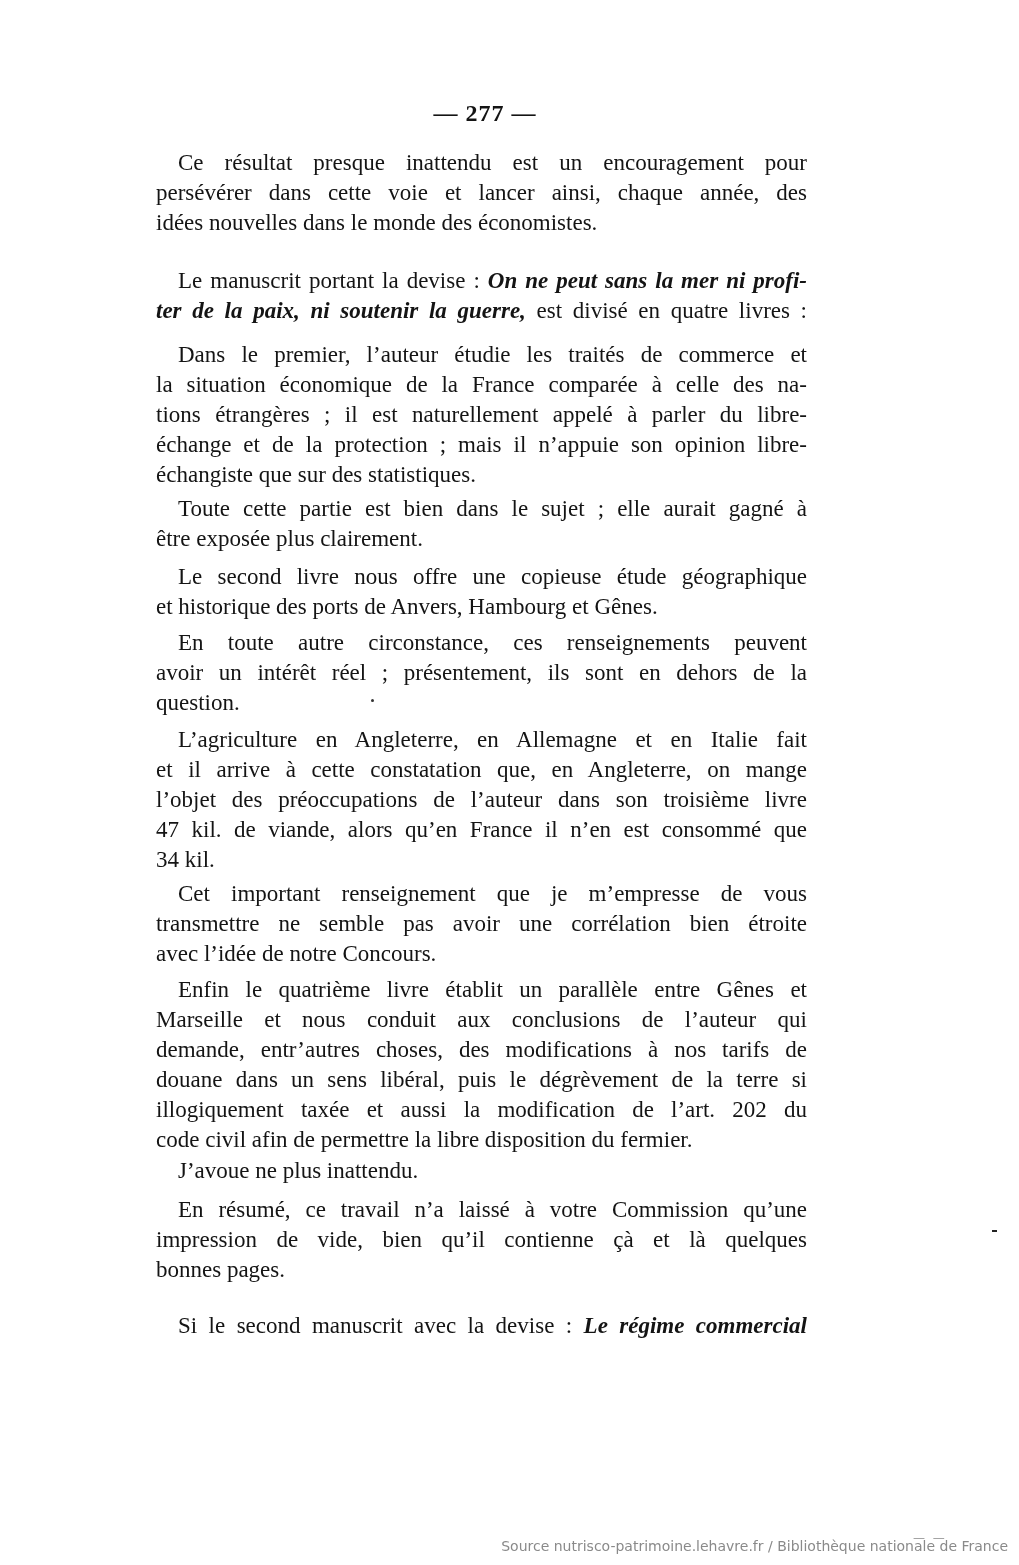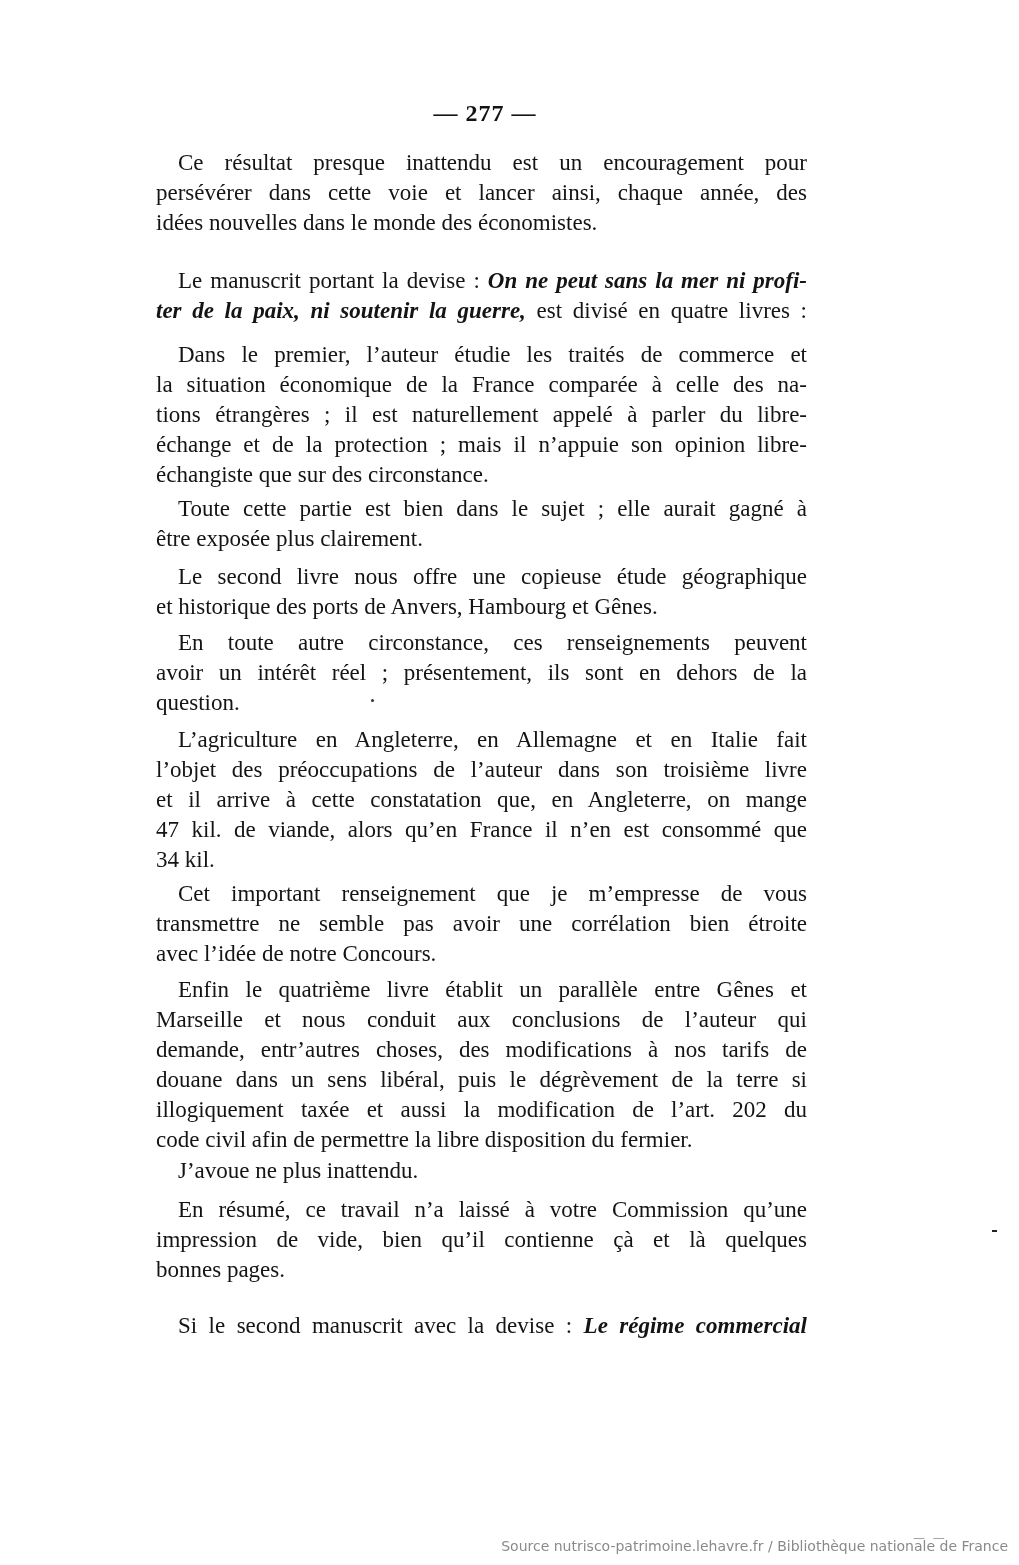--- a/index.html
+++ b/index.html
@@ -102,21 +102,21 @@
   <span class="line">
     <span class="i">ter de la paix, ni soutenir la guerre,</span><span> est divisé en quatre livres :</span>
   </span>
 </div>
 
 <div class="text-block" style="top:340px;">
   <span class="line indent">Dans le premier, l’auteur étudie les traités de commerce et</span>
   <span class="line">la situation économique de la France comparée à celle des na-</span>
   <span class="line">tions étrangères ; il est naturellement appelé à parler du libre-</span>
   <span class="line">échange et de la protection ; mais il n’appuie son opinion libre-</span>
-  <span class="line last">échangiste que sur des circonstance.</span>
+  <span class="line last">échangiste que sur des statistiques.</span>
 </div>
 
 <div class="text-block" style="top:494px;">
   <span class="line indent">Toute cette partie est bien dans le sujet ; elle aurait gagné à</span>
   <span class="line last">être exposée plus clairement.</span>
 </div>
 
 <div class="text-block" style="top:562px;">
   <span class="line indent">Le second livre nous offre une copieuse étude géographique</span>
   <span class="line last">et historique des ports de Anvers, Hambourg et Gênes.</span>
@@ -124,22 +124,22 @@
 
 <div class="text-block" style="top:628px;">
   <span class="line indent">En toute autre circonstance, ces renseignements peuvent</span>
   <span class="line">avoir un intérêt réel ; présentement, ils sont en dehors de la</span>
   <span class="line last">question.</span>
 </div>
 <div class="stray-dot"></div>
 
 <div class="text-block" style="top:725px;">
   <span class="line indent">L’agriculture en Angleterre, en Allemagne et en Italie fait</span>
+  <span class="line">et il arrive à cette constatation que, en Angleterre, on mange</span>
   <span class="line">l’objet des préoccupations de l’auteur dans son troisième livre</span>
-  <span class="line">et il arrive à cette constatation que, en Angleterre, on mange</span>
   <span class="line">47 kil. de viande, alors qu’en France il n’en est consommé que</span>
   <span class="line last">34 kil.</span>
 </div>
 
 <div class="text-block" style="top:879px;">
   <span class="line indent">Cet important renseignement que je m’empresse de vous</span>
   <span class="line">transmettre ne semble pas avoir une corrélation bien étroite</span>
   <span class="line last">avec l’idée de notre Concours.</span>
 </div>
 

